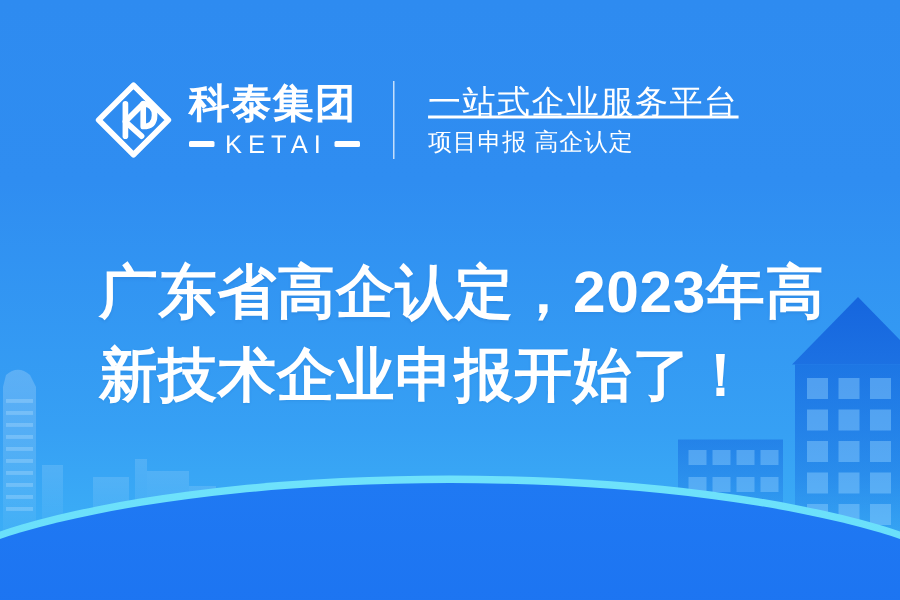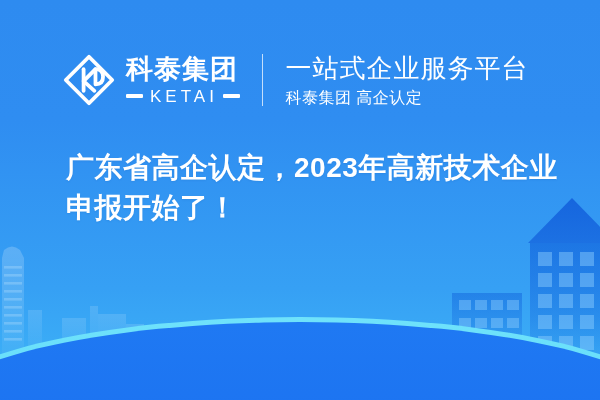--- a/index.html
+++ b/index.html
@@ -116,42 +116,43 @@
     flex: 0 0 auto;
   }
   .slogan {
     margin-left: 22px;
     display: flex;
     flex-direction: column;
     justify-content: center;
   }
   .slogan-main {
     color: #ffffff;
-    font-size: 26px;
+    font-size: 22px;
     line-height: 1.08;
     letter-spacing: 1px;
     white-space: nowrap;
+    text-decoration: underline;
   }
   .slogan-sub {
     color: #ffffff;
     font-size: 16px;
     line-height: 1.1;
     margin-top: 7px;
     letter-spacing: 0.5px;
     white-space: nowrap;
   }
 
   
   .headline {
     position: absolute;
     left: 66px;
-    top: 148px;
+    top: 168px;
     width: 516px;
     color: #ffffff;
-    font-size: 28px;
+    font-size: 39px;
     font-weight: bold;
     line-height: 1.42;
     letter-spacing: 0.5px;
     z-index: 6;
     text-shadow: 0 1px 2px rgba(0,60,140,0.10);
   }
 </style>
 </head>
 <body>
 
@@ -272,20 +273,20 @@
           <span class="logo-en">KETAI</span>
           <span class="logo-dash"></span>
         </div>
       </div>
     </div>
 
     <div class="divider"></div>
 
     <div class="slogan">
       <div class="slogan-main">一站式企业服务平台</div>
-      <div class="slogan-sub">科泰集团 高企认定</div>
+      <div class="slogan-sub">项目申报 高企认定</div>
     </div>
 
   </div>
 
   <div class="headline">广东省高企认定，2023年高新技术企业申报开始了！</div>
 
 </div>
 
 </body></html>

